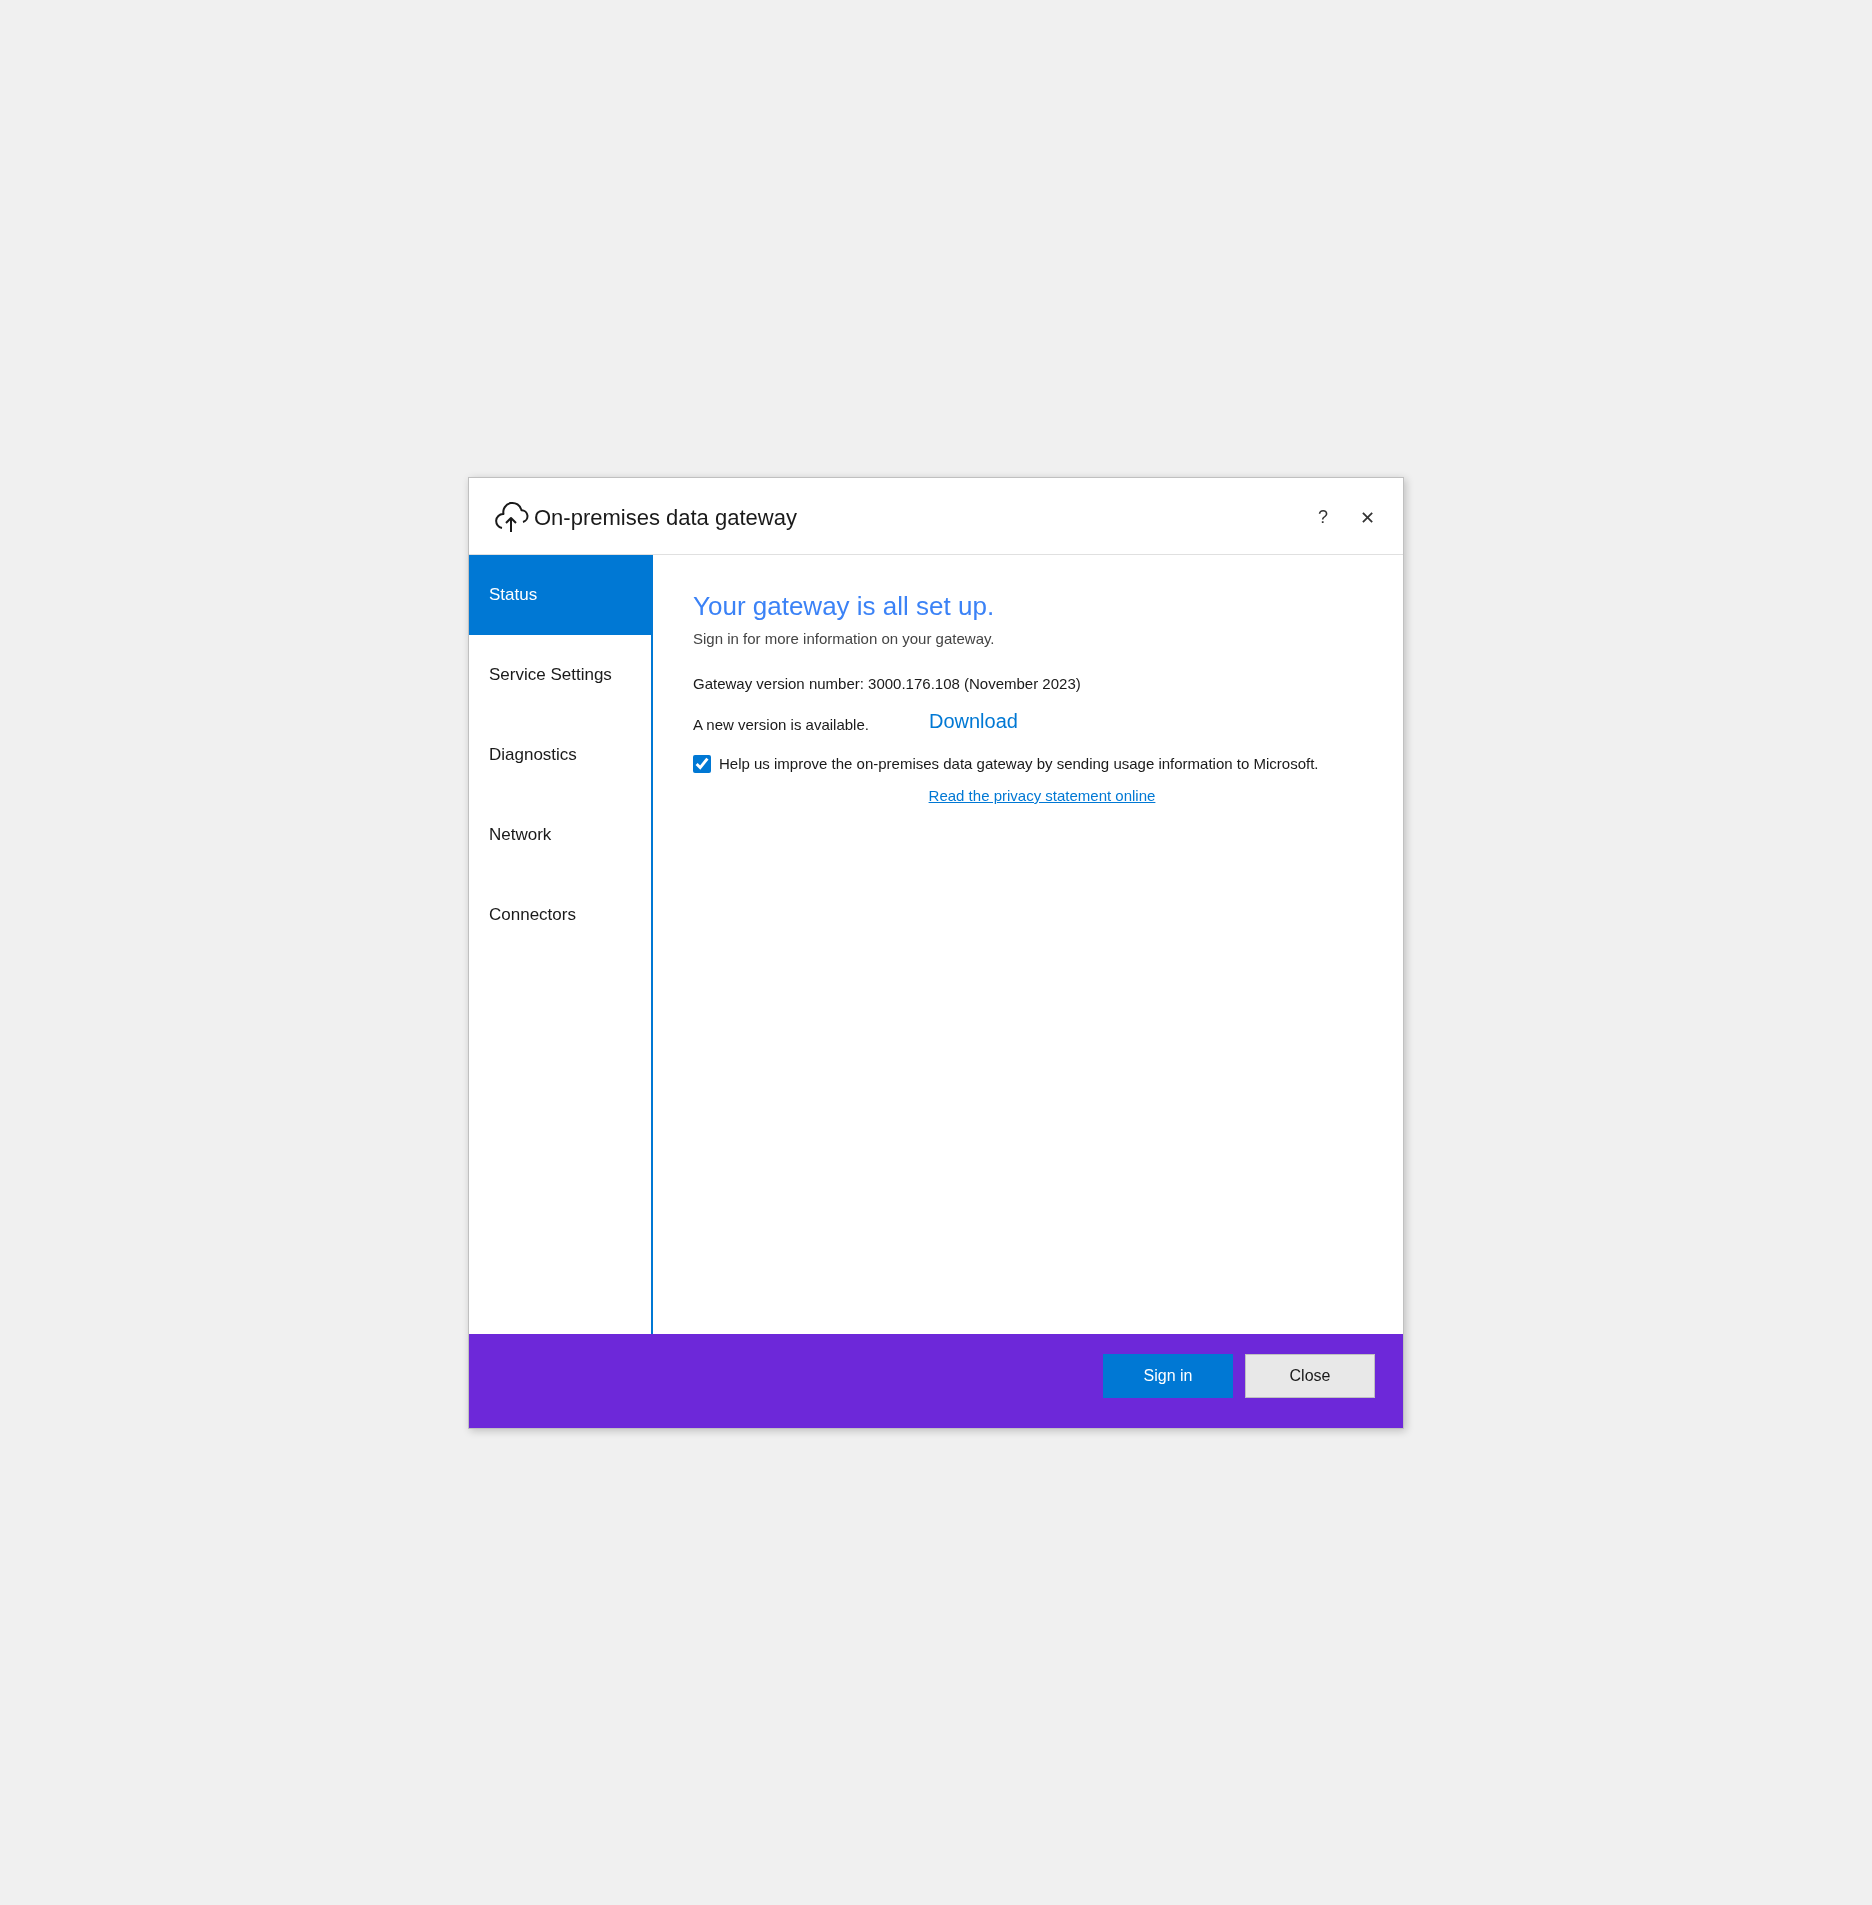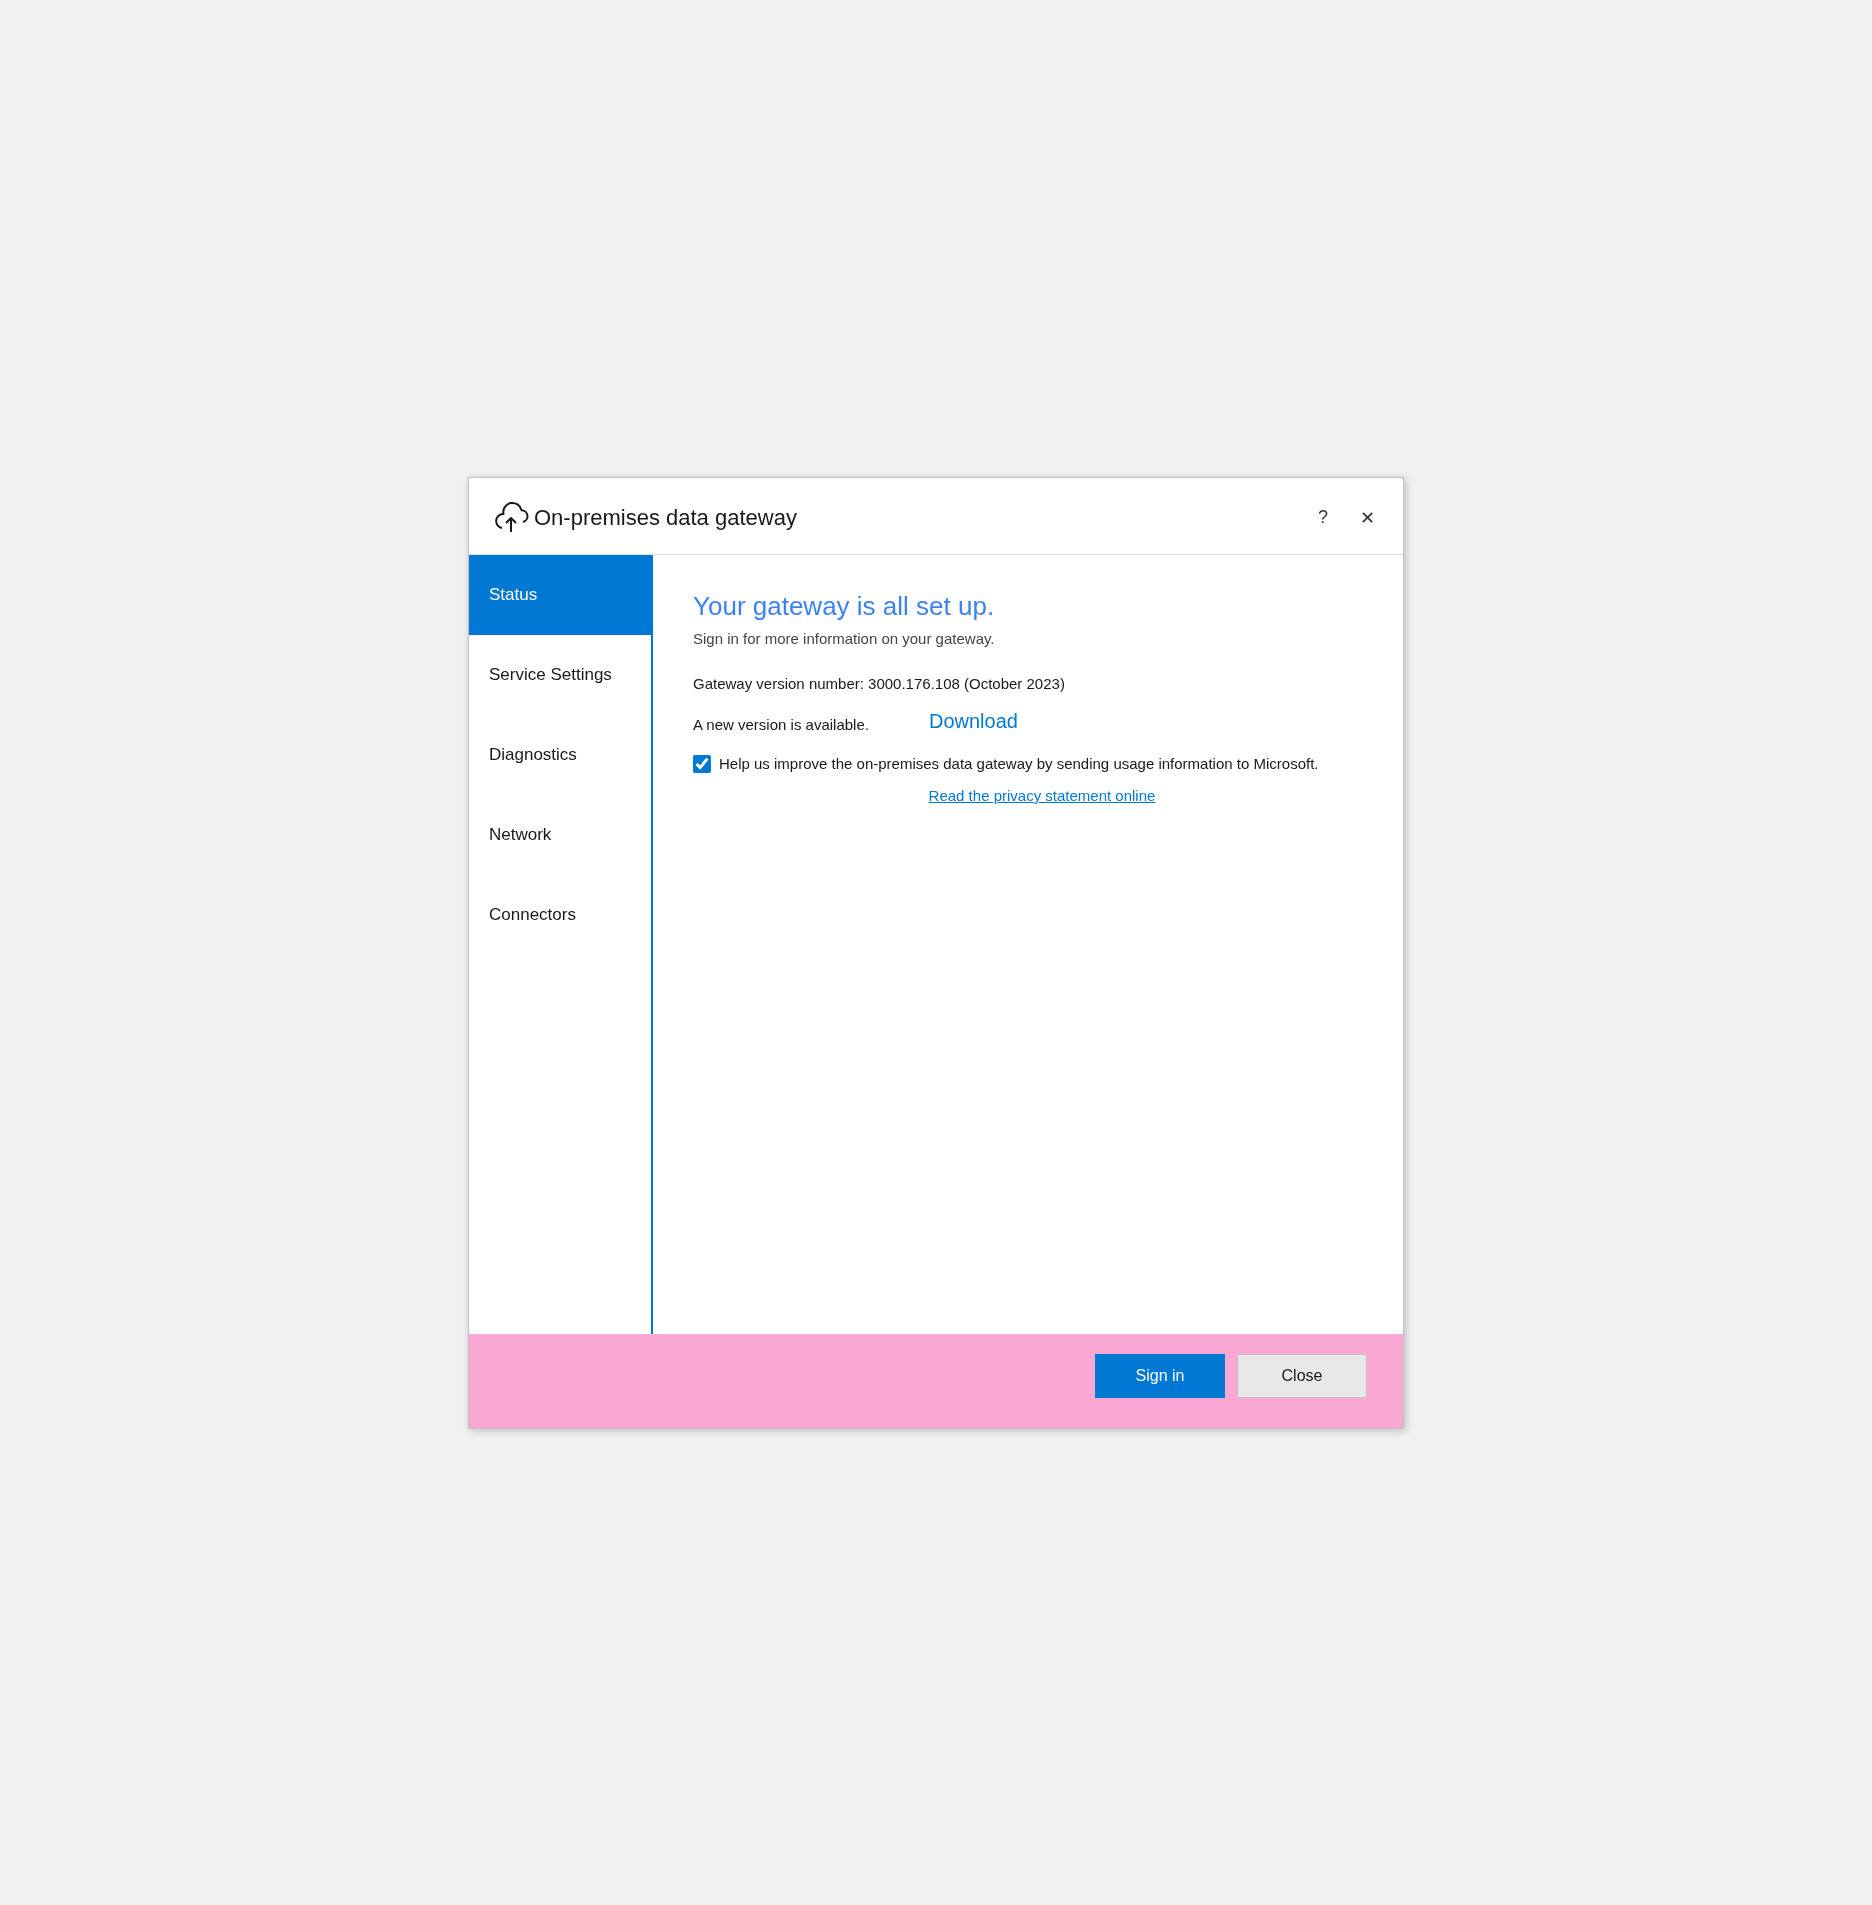--- a/index.html
+++ b/index.html
@@ -175,22 +175,22 @@
     }
 
     .spacer {
       flex: 1;
     }
 
     .footer {
       display: flex;
       justify-content: flex-end;
       gap: 12px;
-      padding: 20px 36px 30px 40px;
-      background: #f9a8d4;
+      padding: 20px 28px 30px 40px;
+      background: #6d28d9;
     }
 
     .btn-signin {
       background: #0078d4;
       color: #ffffff;
       border: none;
       padding: 12px 40px;
       font-size: 16px;
       cursor: pointer;
       min-width: 130px;
@@ -253,21 +253,21 @@
       </button>
       <button class="sidebar-item">
         <span>Connectors</span>
       </button>
     </nav>
 
     <div class="main-content">
       <h1 class="main-title">Your gateway is all set up.</h1>
       <p class="main-subtitle">Sign in for more information on your gateway.</p>
 
-      <p class="version-info">Gateway version number: 3000.176.108 (October 2023)</p>
+      <p class="version-info">Gateway version number: 3000.176.108 (November 2023)</p>
 
       <div class="update-row">
         <span class="update-text">A new version is available.</span>
         <button class="download-link">Download</button>
       </div>
 
       <div class="checkbox-row">
         <input type="checkbox" class="checkbox-input" checked="" style="">
         <span class="checkbox-label">Help us improve the on-premises data gateway by sending usage information to Microsoft.</span>
       </div>

